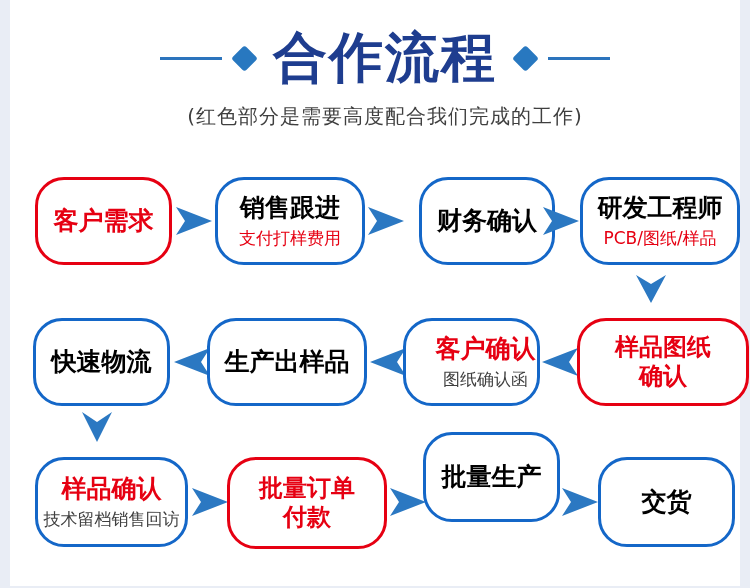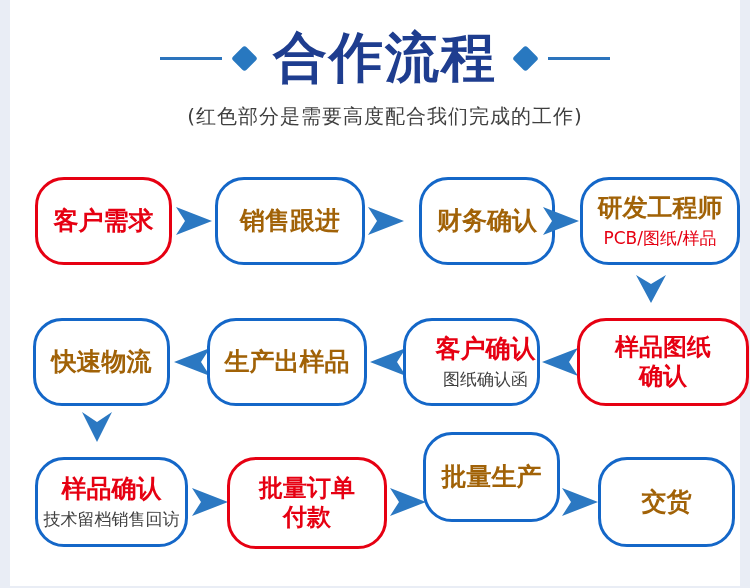--- a/index.html
+++ b/index.html
@@ -36,21 +36,21 @@
     border: 3px solid #1467c8;
     border-radius: 29px;
     display: flex;
     flex-direction: column;
     align-items: center;
     justify-content: center;
     line-height: 1.22;
     text-align: center;
   }
   .box.red { border-color: #e60012; }
-  .box .main { font-size: 25px; font-weight: bold; color: #a16207; white-space: nowrap; }
+  .box .main { font-size: 25px; font-weight: bold; color: #000000; white-space: nowrap; }
   .box .main.red-text { color: #e60012; }
   .box .main.two { font-size: 24px; }
   .box .sub { font-size: 17px; margin-top: 4px; white-space: nowrap; }
   .sub.red-text { color: #e60012; }
   .sub.gray-text { color: #3f3f3f; }
   .arrow { position: absolute; }
 </style>
 </head>
 <body>
 
@@ -71,20 +71,21 @@
     <div class="flow">
 
       <div class="box red" style="left:25px; top:177px; width:137px;">
         <span class="main red-text">客户需求</span>
       </div>
       <svg class="arrow" style="left:166px; top:207px;" width="36" height="28" viewBox="0 0 36 28">
           <polygon points="0,0 9,14 0,28 36,14" fill="#2b78c2"></polygon>
         </svg>
       <div class="box" style="left:205px; top:177px; width:150px;">
         <span class="main">销售跟进</span>
+        <span class="sub red-text">支付打样费用</span>
       </div>
       <svg class="arrow" style="left:358px; top:207px;" width="36" height="28" viewBox="0 0 36 28">
           <polygon points="0,0 9,14 0,28 36,14" fill="#2b78c2"></polygon>
         </svg>
       <div class="box" style="left:409px; top:177px; width:136px;">
         <span class="main">财务确认</span>
       </div>
       <svg class="arrow" style="left:533px; top:207px;" width="36" height="28" viewBox="0 0 36 28">
           <polygon points="0,0 9,14 0,28 36,14" fill="#2b78c2"></polygon>
         </svg>

